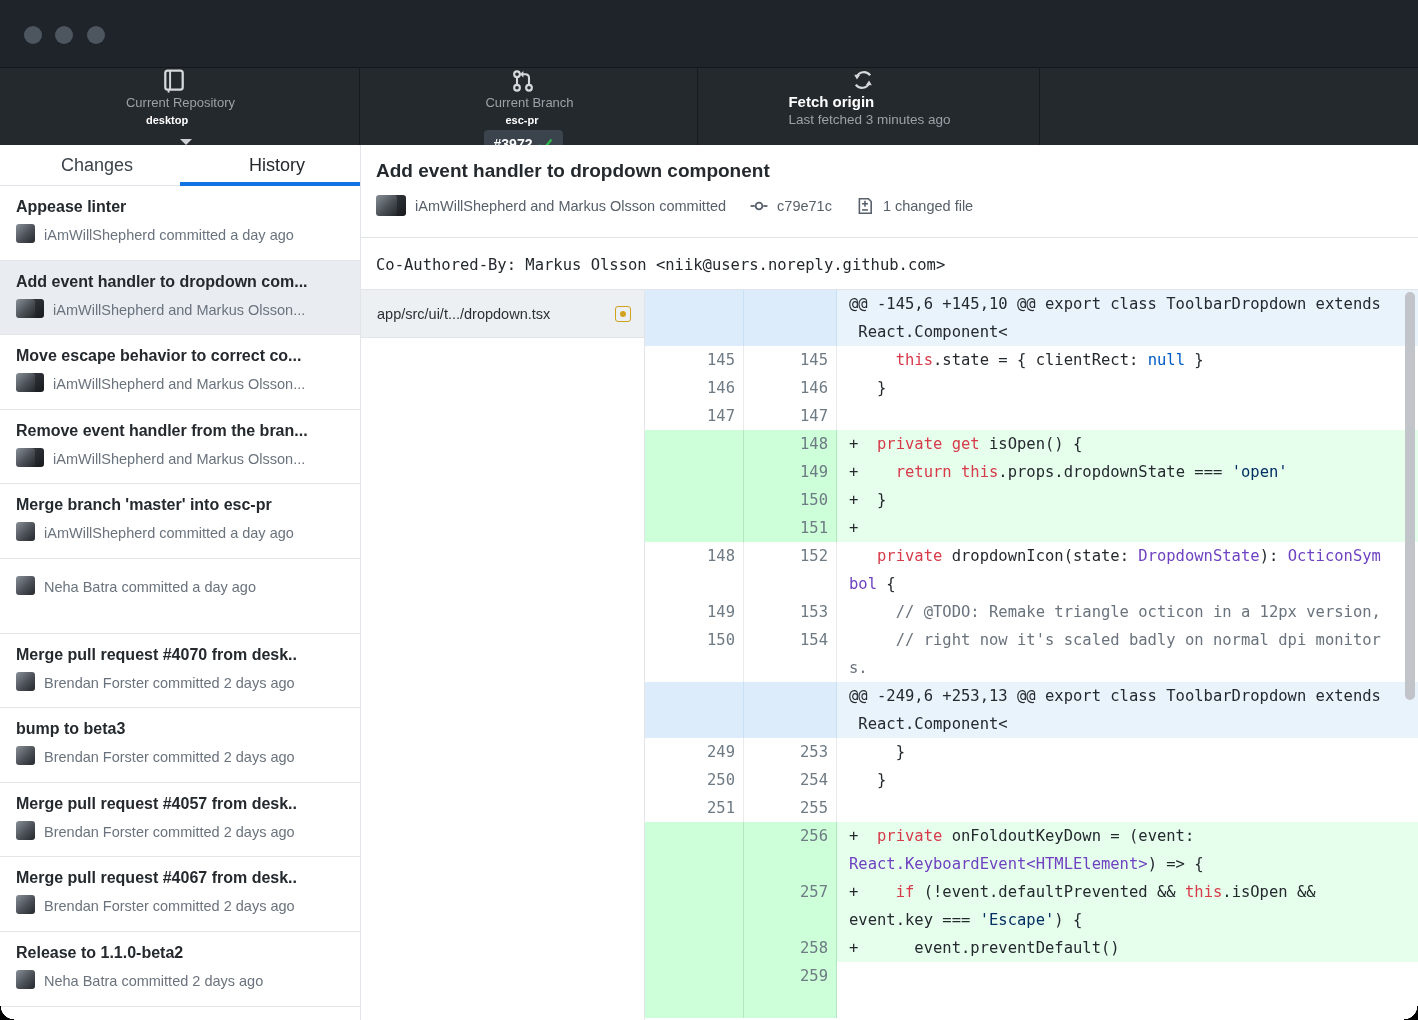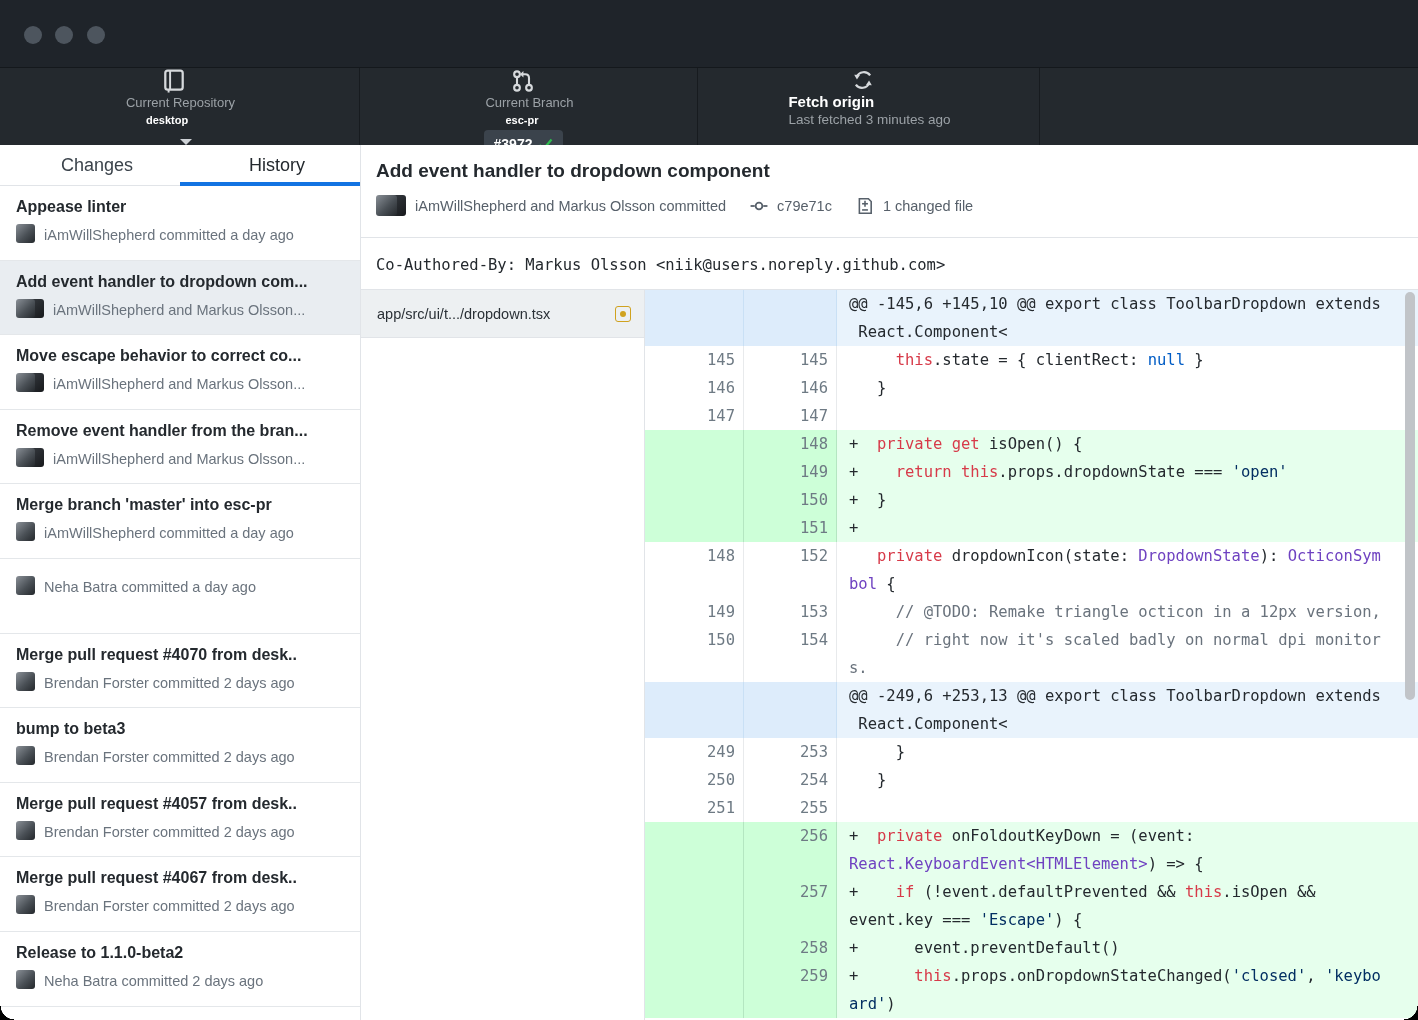--- a/index.html
+++ b/index.html
@@ -420,22 +420,20 @@
 event.key === </span><span class="tok-s">'Escape'</span><span class="tok-p">) {</span></div>
         </div>
         <div class="diff-row add l1">
           <div class="g old"></div>
           <div class="g new">258</div>
           <div class="code"><span class="tok-p">+      event.preventDefault()</span></div>
         </div>
         <div class="diff-row add l2">
           <div class="g old"></div>
           <div class="g new">259</div>
-          <div class="code"><span class="tok-p">+      </span><span class="tok-k">this</span><span class="tok-p">.props.onDropdownStateChanged(</span><span class="tok-s">'closed'</span><span class="tok-p">, </span><span class="tok-s">'keybo
-ard'</span><span class="tok-p">)</span></div>
         </div>
       </div>
     <div class="scroll-thumb"></div>
   </div>
 </div>
 
 <div class="corner bl"></div>
 <div class="corner br"></div>
 
 </body></html>

